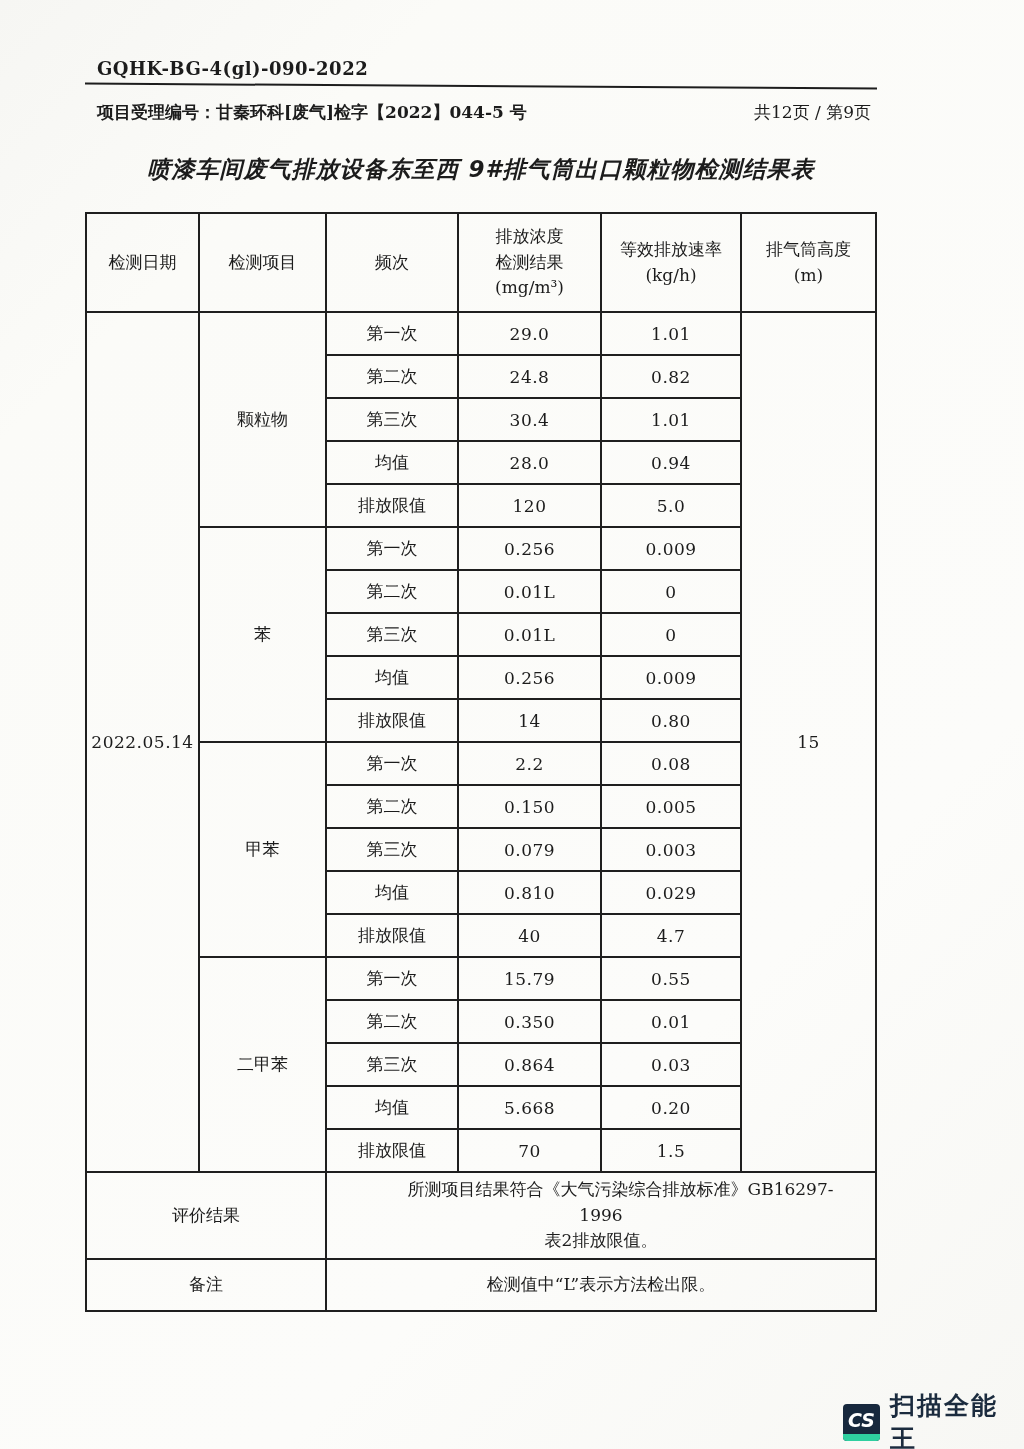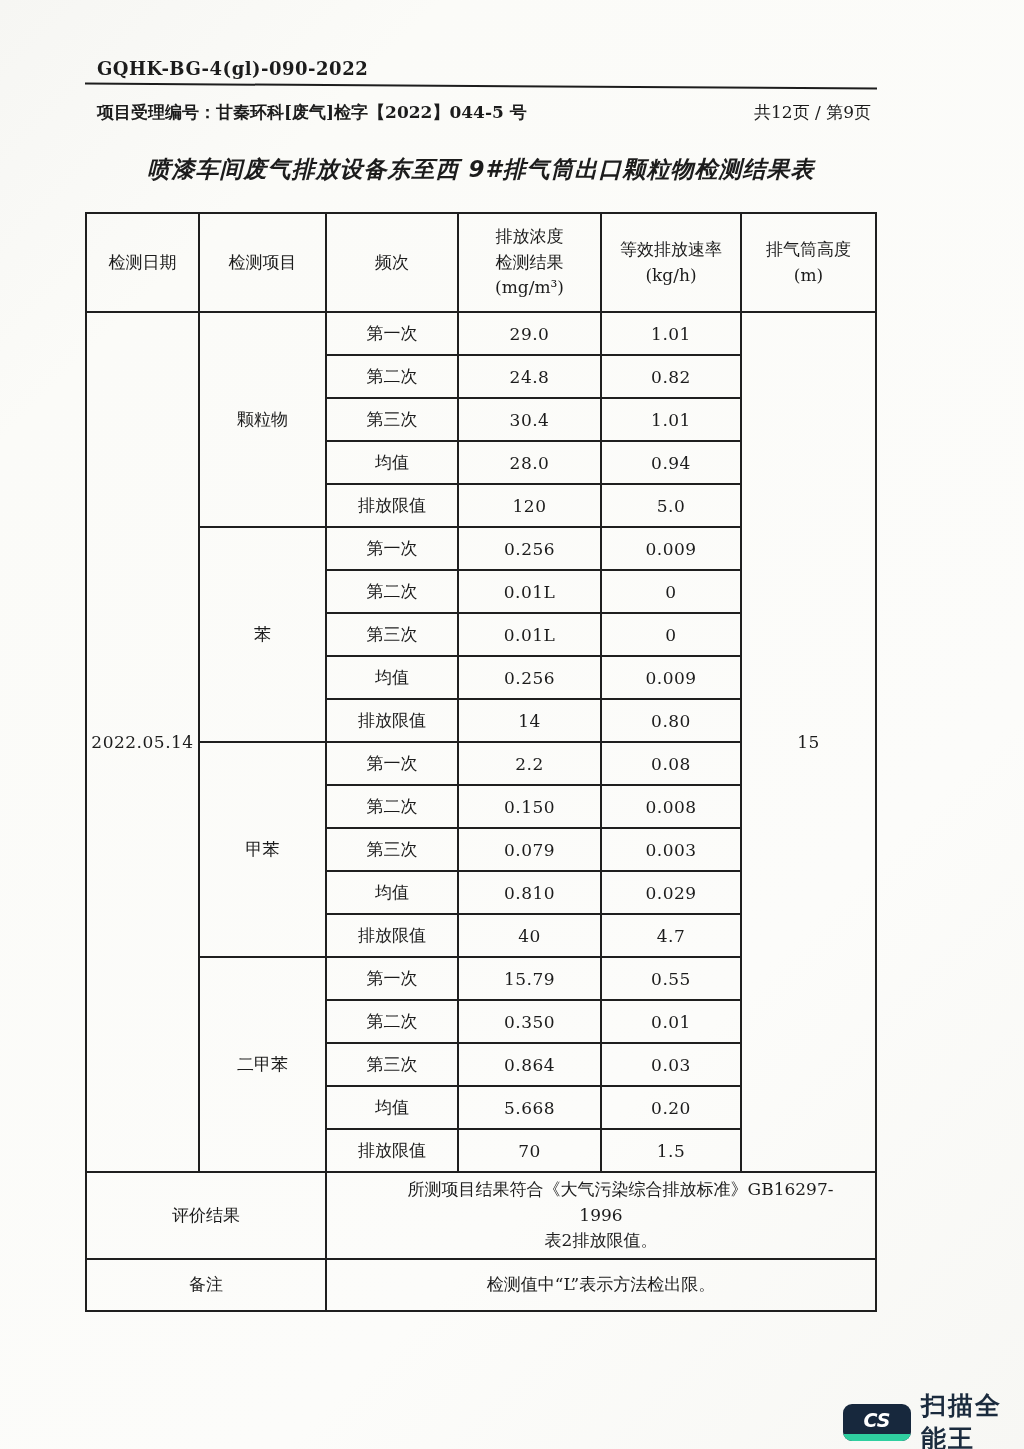--- a/index.html
+++ b/index.html
@@ -51,22 +51,22 @@
   .eval-text{text-align:center;padding:4px 20px !important;line-height:1.5;}
   .eval-text .l1{text-indent:2.3em;}
   .eval-text .l2{text-indent:0;}
   .num{letter-spacing:.5px;}
   
   .footer-logo{
     position:absolute;left:843px;top:1389px;
     display:flex;align-items:center;gap:10px;
   }
   .logo-badge{
-    position:relative;width:37px;height:37px;border-radius:9px;
-    background:#17283d;overflow:hidden;flex:0 0 auto;padding-left:31px;
+    position:relative;width:37px;height:37px;border-radius:4px;
+    background:#17283d;overflow:hidden;flex:0 0 auto;
   }
   .logo-badge .cs{
     position:absolute;left:0;right:0;top:1px;bottom:6px;
     display:flex;align-items:center;justify-content:center;
     color:#ffffff;font-family:"DejaVu Sans","Liberation Sans",sans-serif;
     font-weight:800;font-style:italic;font-size:19px;letter-spacing:0;
   }
   .logo-badge .teal{
     position:absolute;left:0;right:0;bottom:0;height:7px;background:#2fcfa0;
   }
@@ -186,21 +186,21 @@
 
         <tr>
           <td class="r" rowspan="5">甲苯</td>
           <td class="r">第一次</td>
           <td class="r num">2.2</td>
           <td class="r num">0.08</td>
         </tr>
         <tr>
           <td class="r">第二次</td>
           <td class="r num">0.150</td>
-          <td class="r num">0.008</td>
+          <td class="r num">0.005</td>
         </tr>
         <tr>
           <td class="r">第三次</td>
           <td class="r num">0.079</td>
           <td class="r num">0.003</td>
         </tr>
         <tr>
           <td class="r">均值</td>
           <td class="r num">0.810</td>
           <td class="r num">0.029</td>

